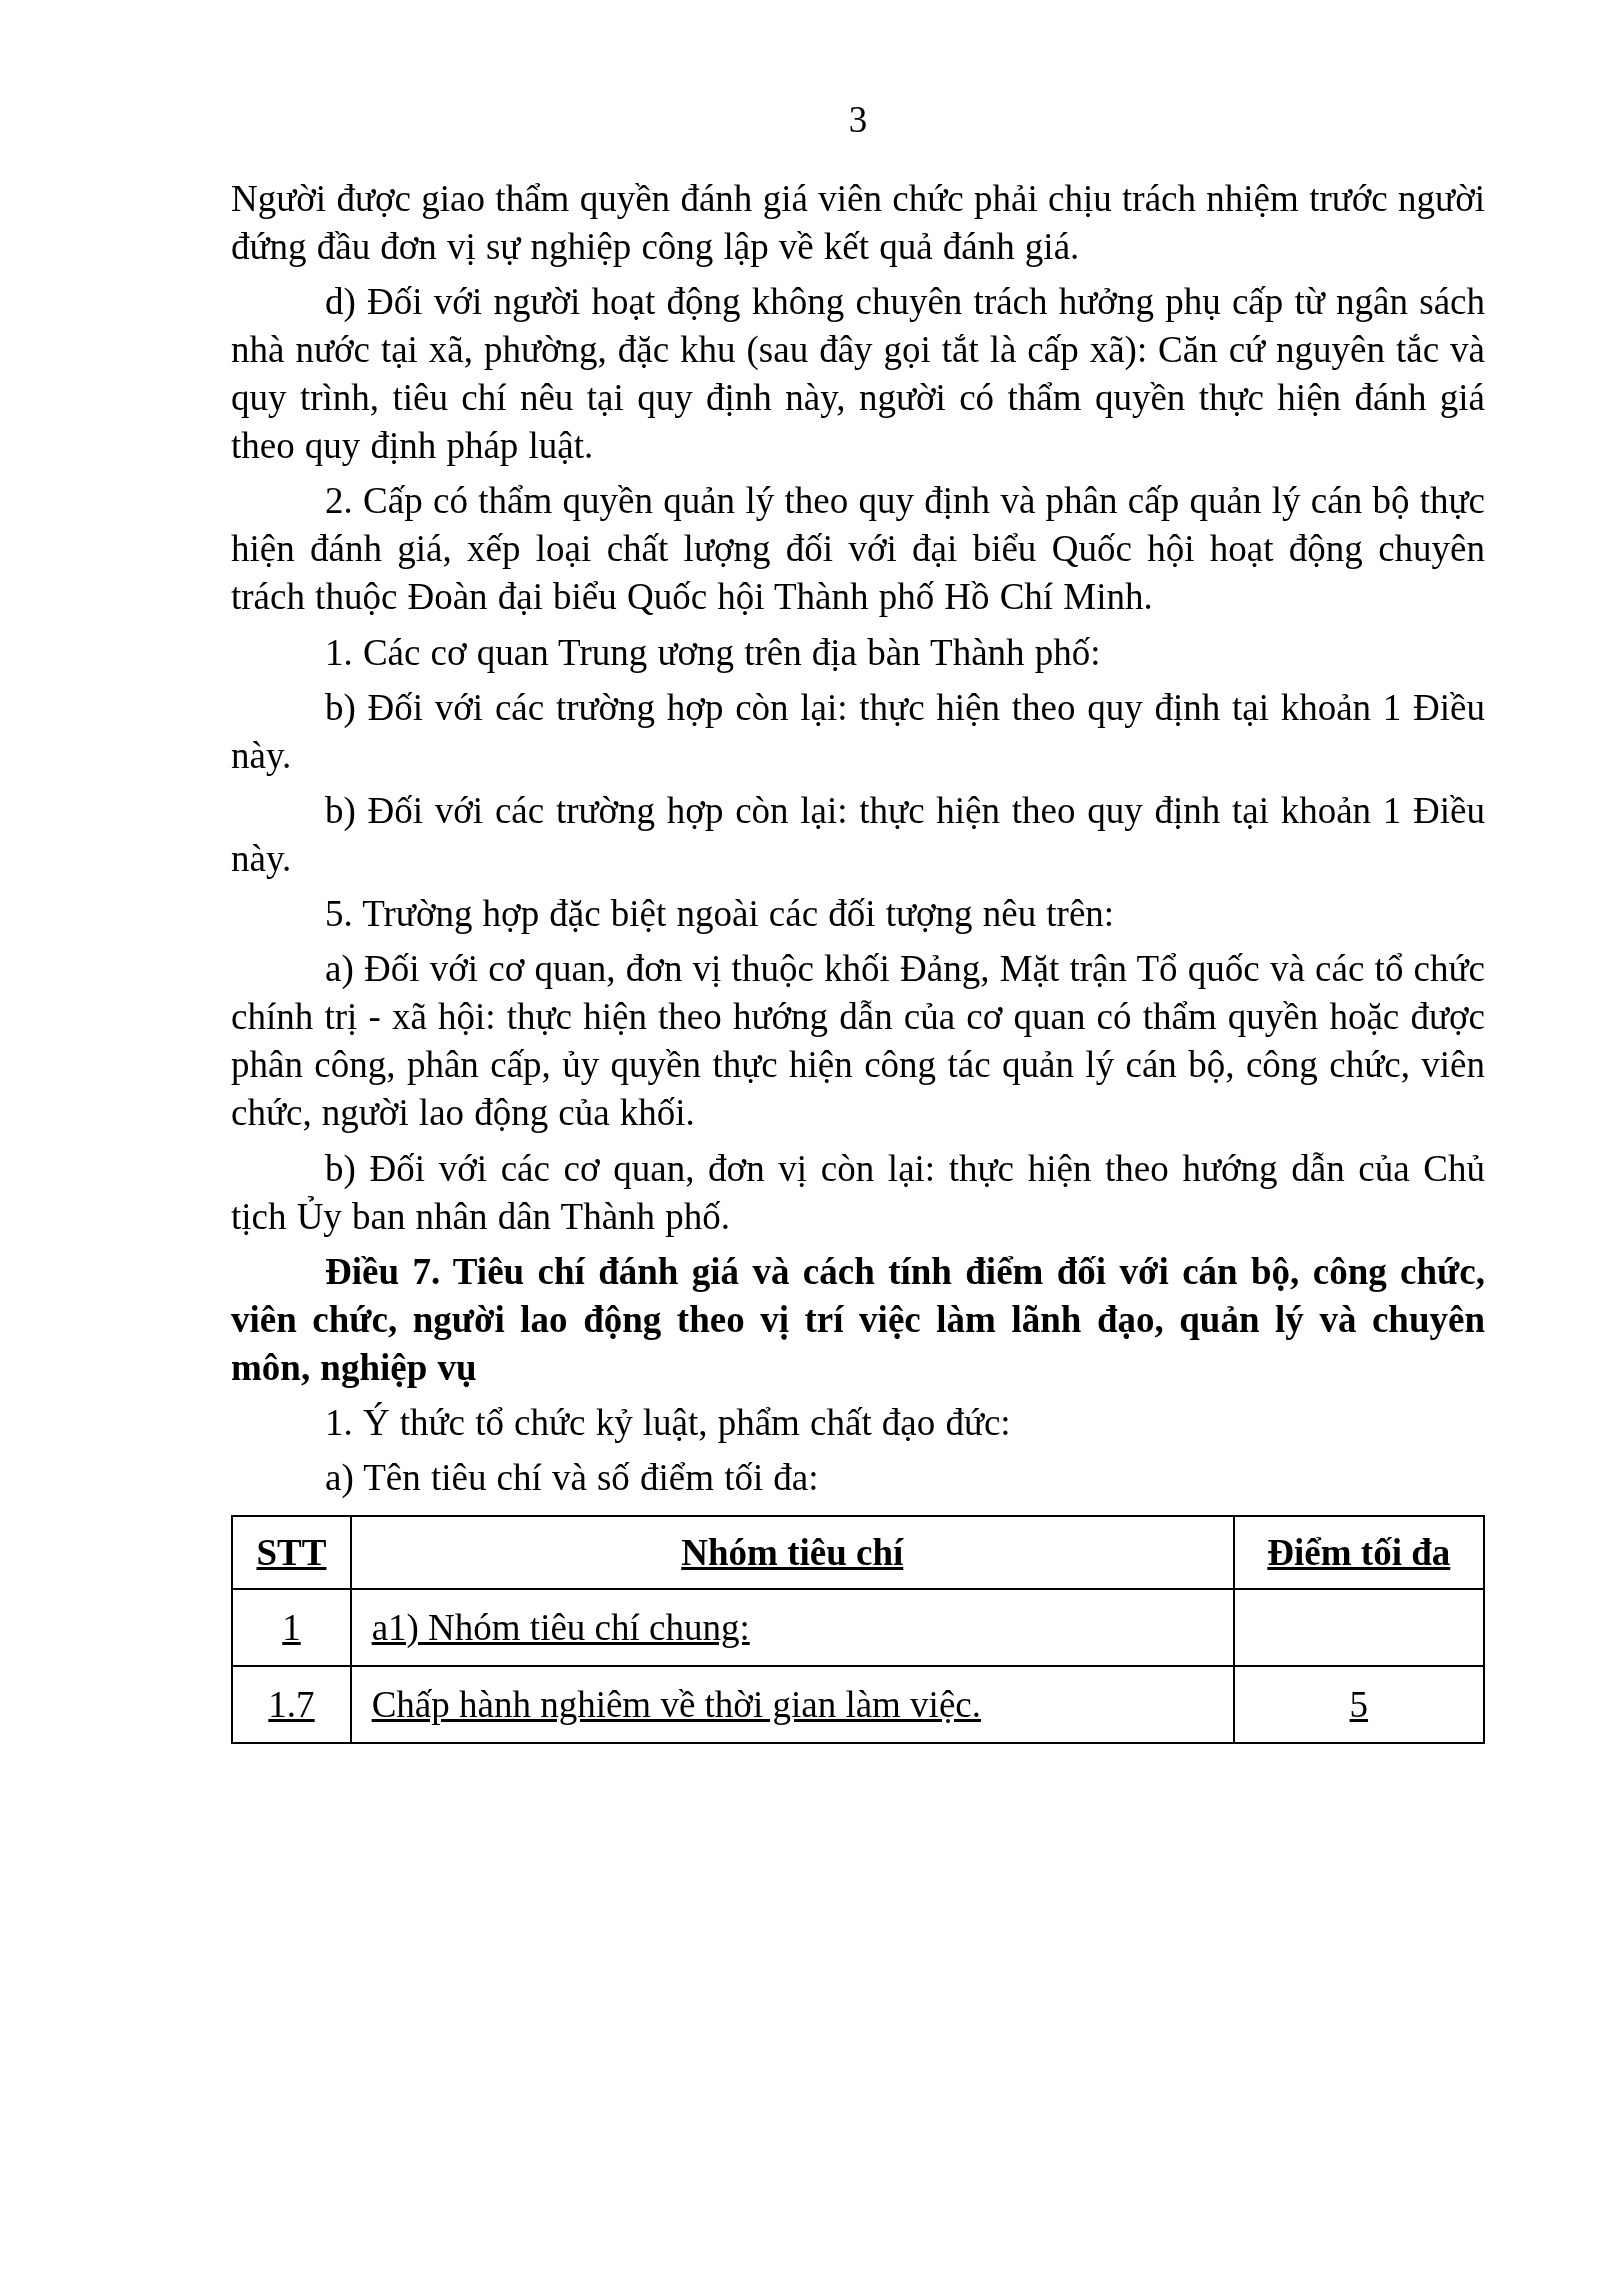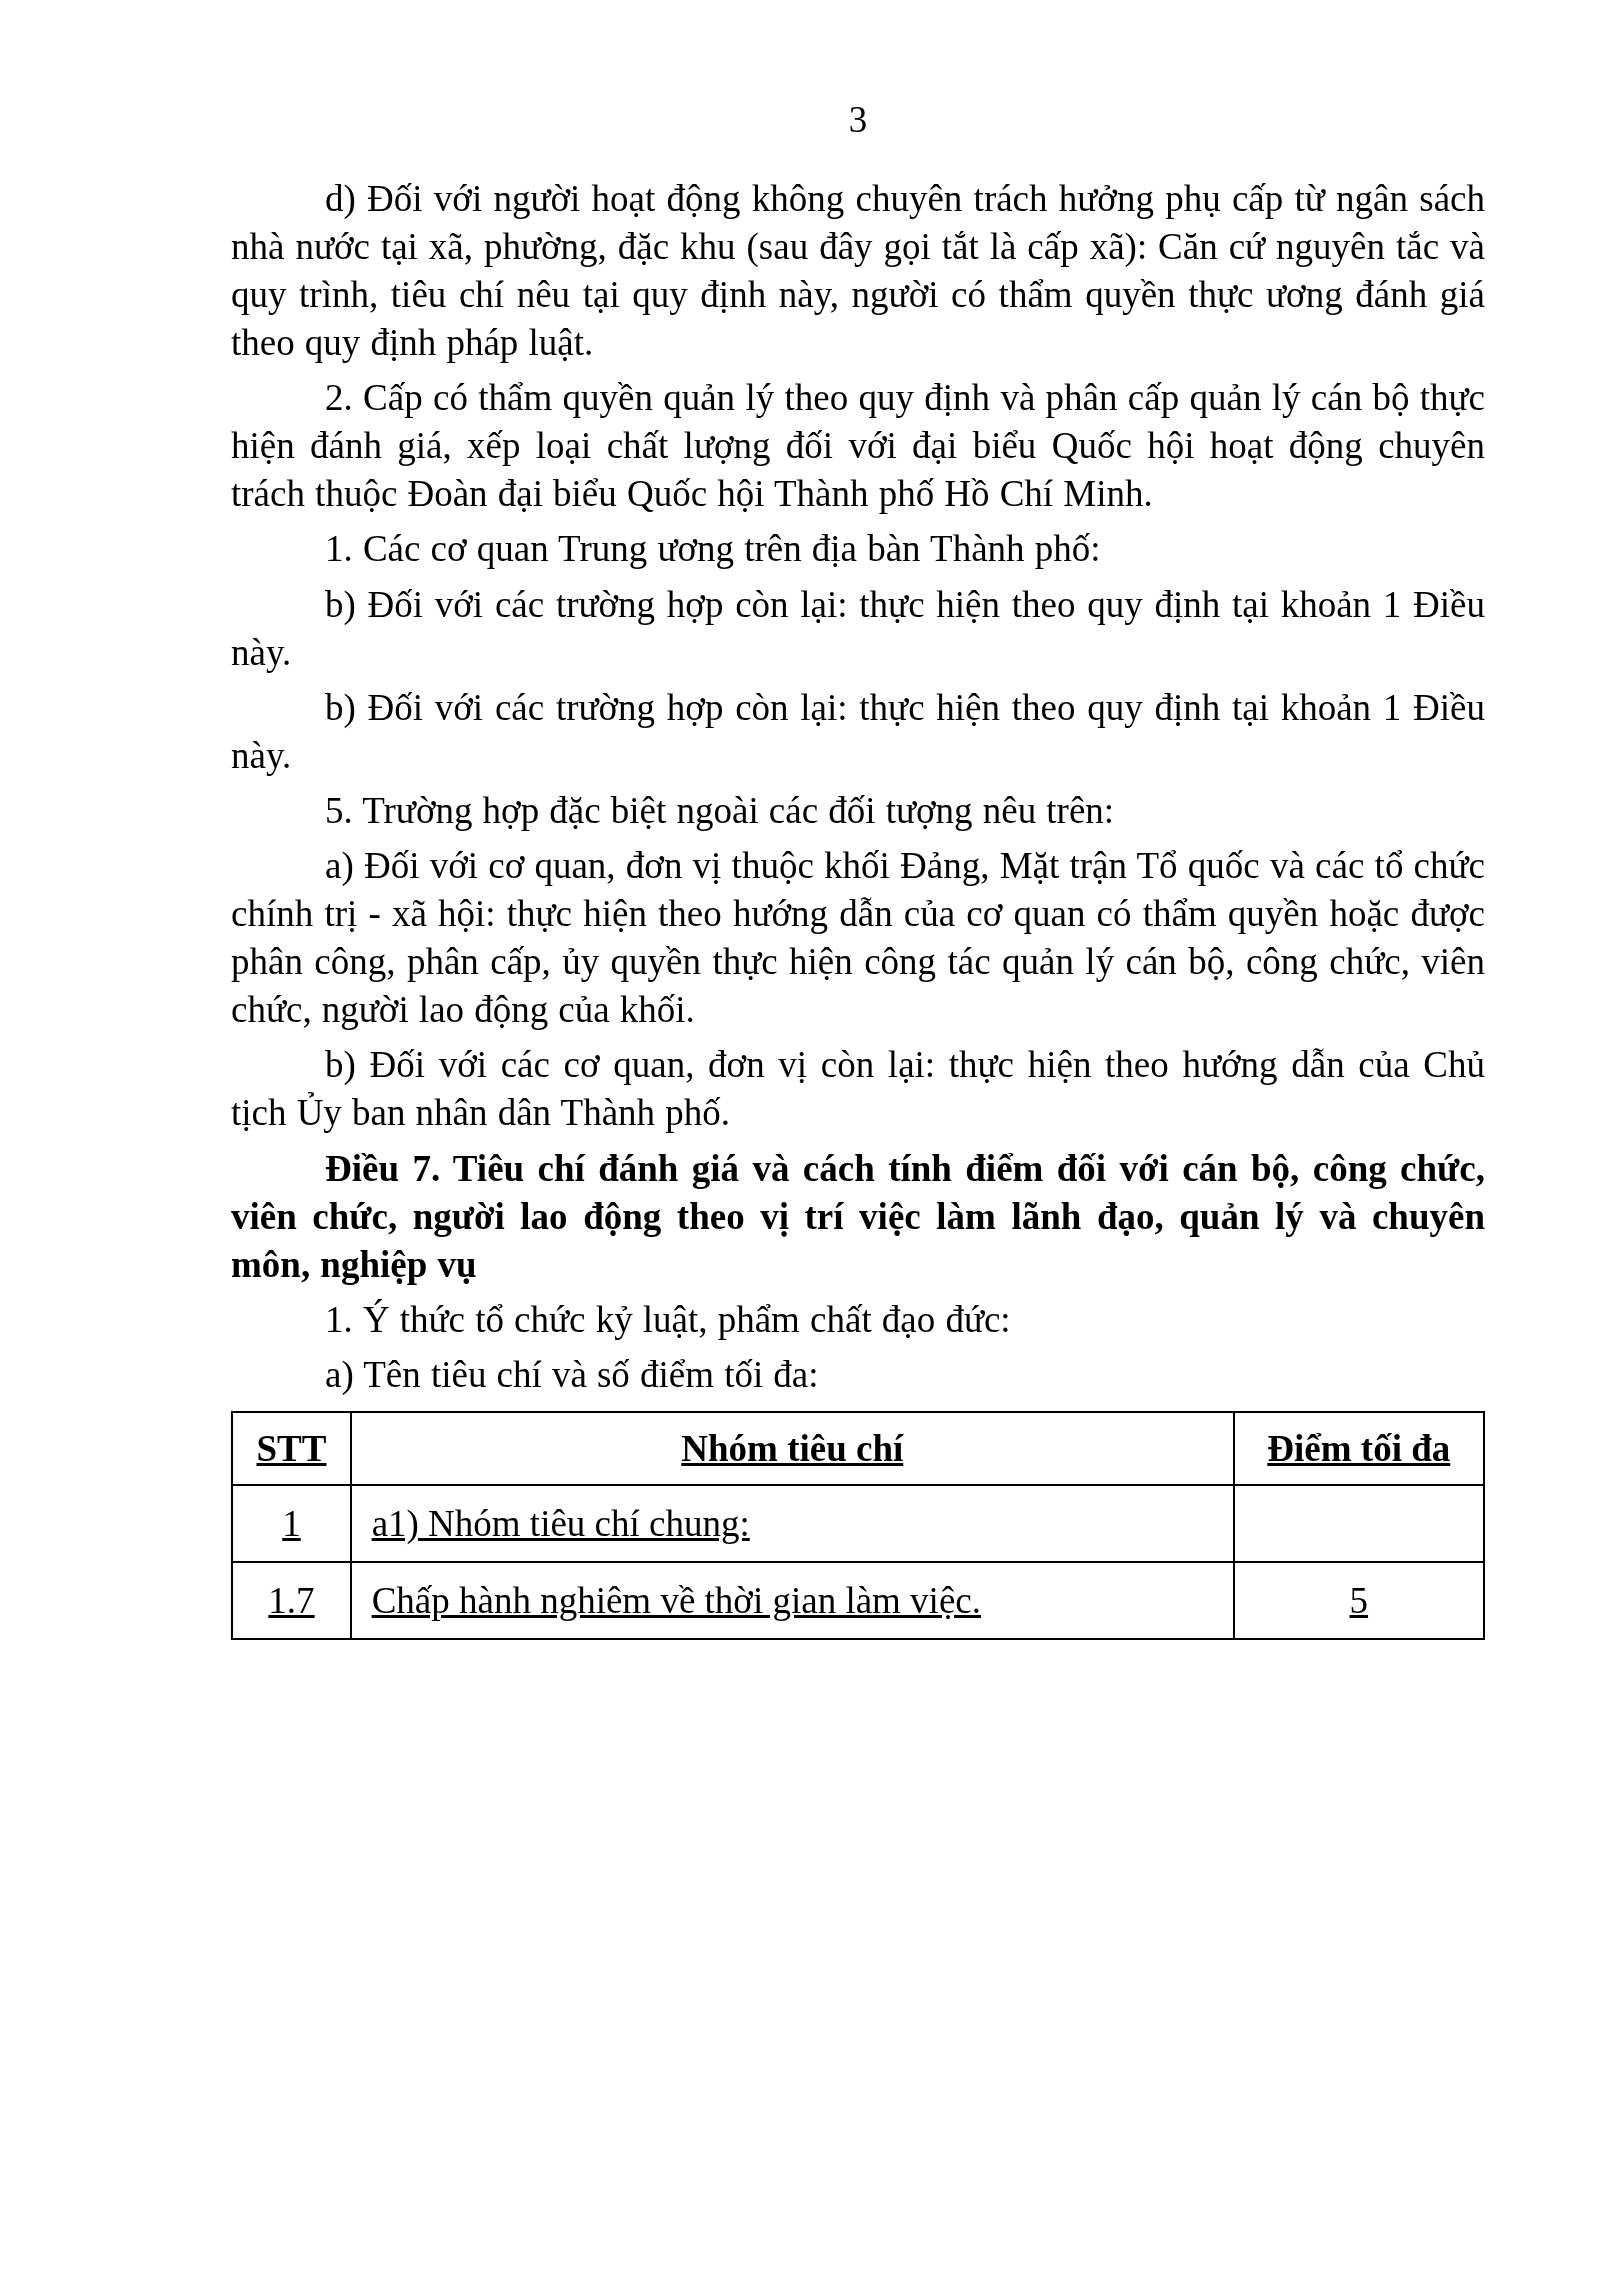--- a/index.html
+++ b/index.html
@@ -63,21 +63,22 @@
   td.col-criteria { text-align: left; padding-left: 19.7px; padding-right: 15px; }
   .col-points   { width: 20%;   text-align: center; }
 </style>
 </head>
 <body>
 
 <div class="page">
   <div class="page-number">3</div>
 
   <div class="content" id="paragraphs">
-      <p class="para indent">d) Đối với người hoạt động không chuyên trách hưởng phụ cấp từ ngân sách nhà nước tại xã, phường, đặc khu (sau đây gọi tắt là cấp xã): Căn cứ nguyên tắc và quy trình, tiêu chí nêu tại quy định này, người có thẩm quyền thực ương đánh giá theo quy định pháp luật.</p>
+      <p class="para">Người được giao thẩm quyền đánh giá viên chức phải chịu trách nhiệm trước người đứng đầu đơn vị sự nghiệp công lập về kết quả đánh giá.</p>
+      <p class="para indent">d) Đối với người hoạt động không chuyên trách hưởng phụ cấp từ ngân sách nhà nước tại xã, phường, đặc khu (sau đây gọi tắt là cấp xã): Căn cứ nguyên tắc và quy trình, tiêu chí nêu tại quy định này, người có thẩm quyền thực hiện đánh giá theo quy định pháp luật.</p>
       <p class="para indent">2. Cấp có thẩm quyền quản lý theo quy định và phân cấp quản lý cán bộ thực hiện đánh giá, xếp loại chất lượng đối với đại biểu Quốc hội hoạt động chuyên trách thuộc Đoàn đại biểu Quốc hội Thành phố Hồ Chí Minh.</p>
       <p class="para indent">1. Các cơ quan Trung ương trên địa bàn Thành phố:</p>
       <p class="para indent">b) Đối với các trường hợp còn lại: thực hiện theo quy định tại khoản 1 Điều này.</p>
       <p class="para indent">b) Đối với các trường hợp còn lại: thực hiện theo quy định tại khoản 1 Điều này.</p>
       <p class="para indent">5. Trường hợp đặc biệt ngoài các đối tượng nêu trên:</p>
       <p class="para indent">a) Đối với cơ quan, đơn vị thuộc khối Đảng, Mặt trận Tổ quốc và các tổ chức chính trị - xã hội: thực hiện theo hướng dẫn của cơ quan có thẩm quyền hoặc được phân công, phân cấp, ủy quyền thực hiện công tác quản lý cán bộ, công chức, viên chức, người lao động của khối.</p>
       <p class="para indent">b) Đối với các cơ quan, đơn vị còn lại: thực hiện theo hướng dẫn của Chủ tịch Ủy ban nhân dân Thành phố.</p>
       <p class="para indent bold">Điều 7. Tiêu chí đánh giá và cách tính điểm đối với cán bộ, công chức, viên chức, người lao động theo vị trí việc làm lãnh đạo, quản lý và chuyên môn, nghiệp vụ</p>
       <p class="para indent">1. Ý thức tổ chức kỷ luật, phẩm chất đạo đức:</p>
       <p class="para indent">a) Tên tiêu chí và số điểm tối đa:</p>

